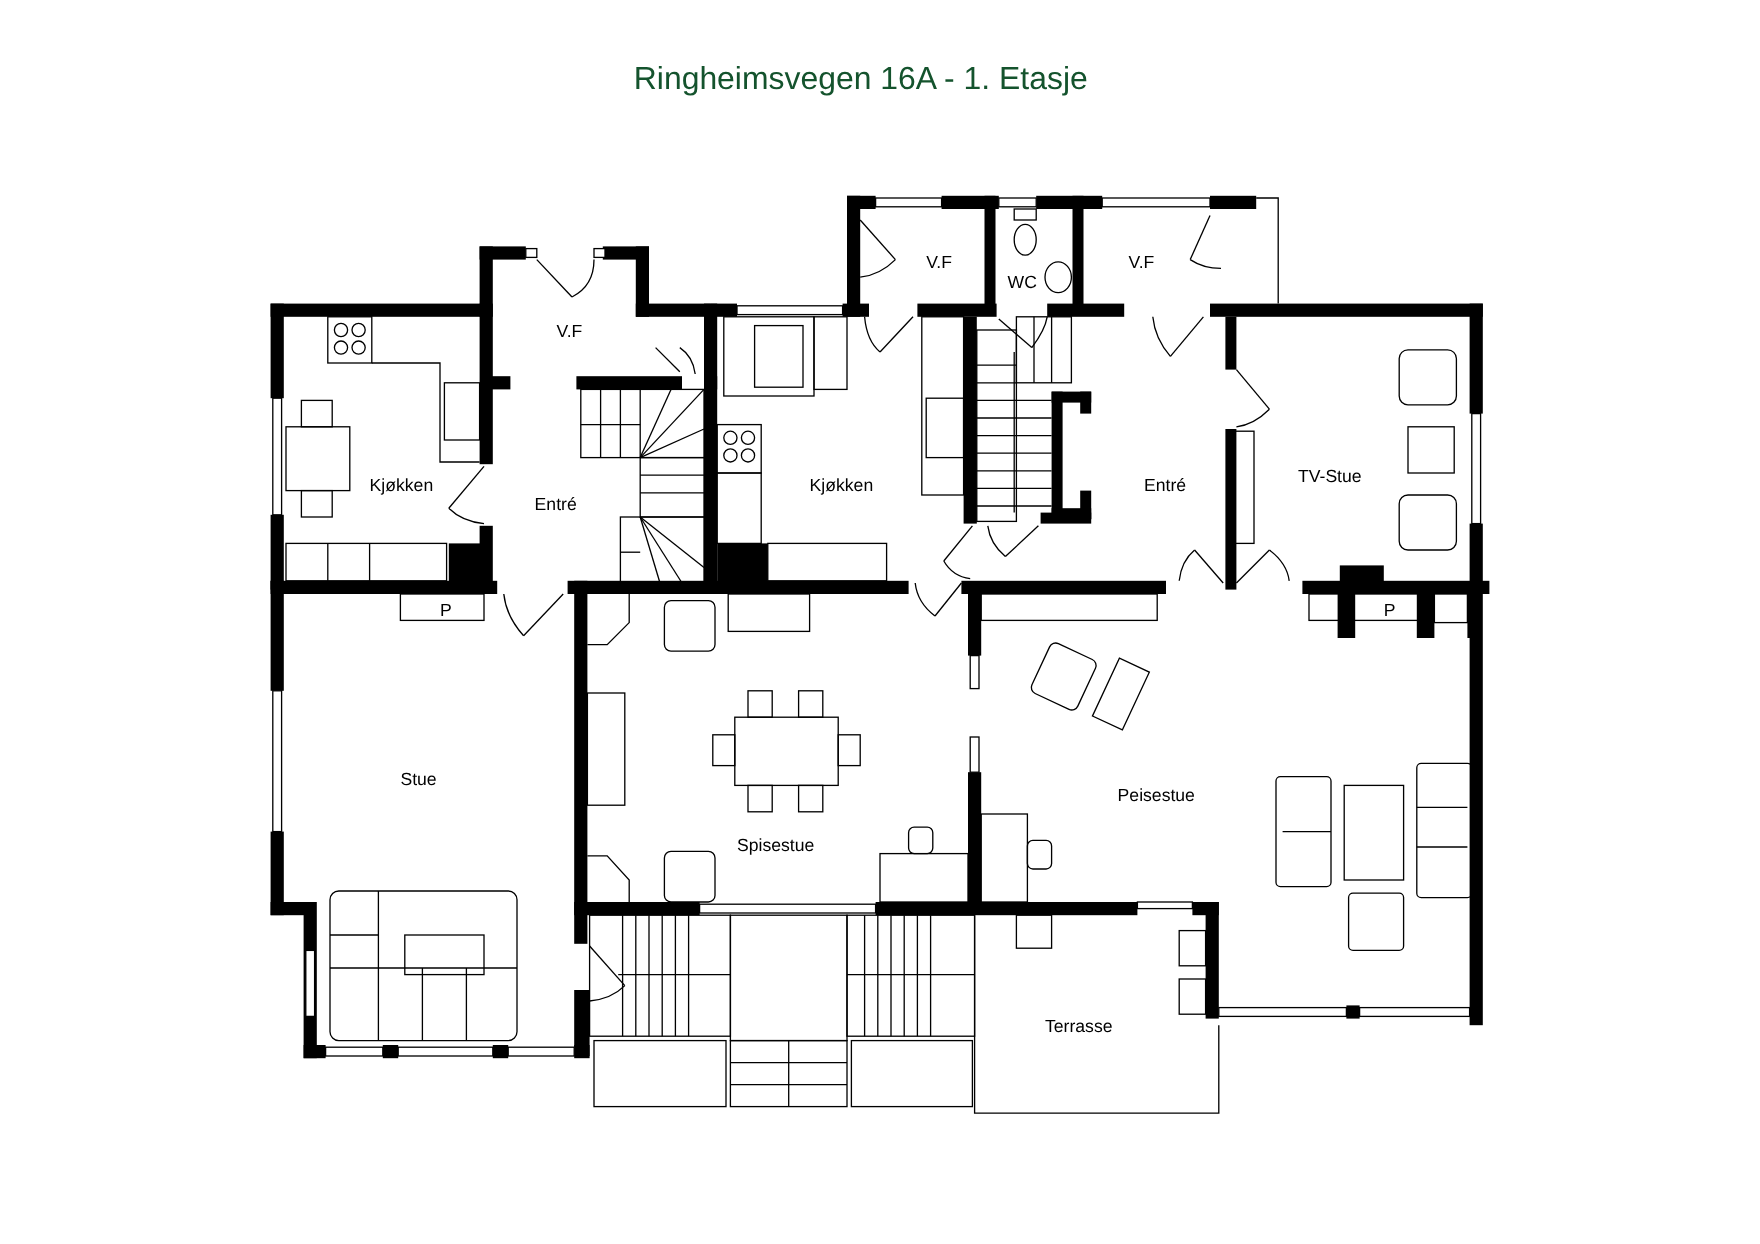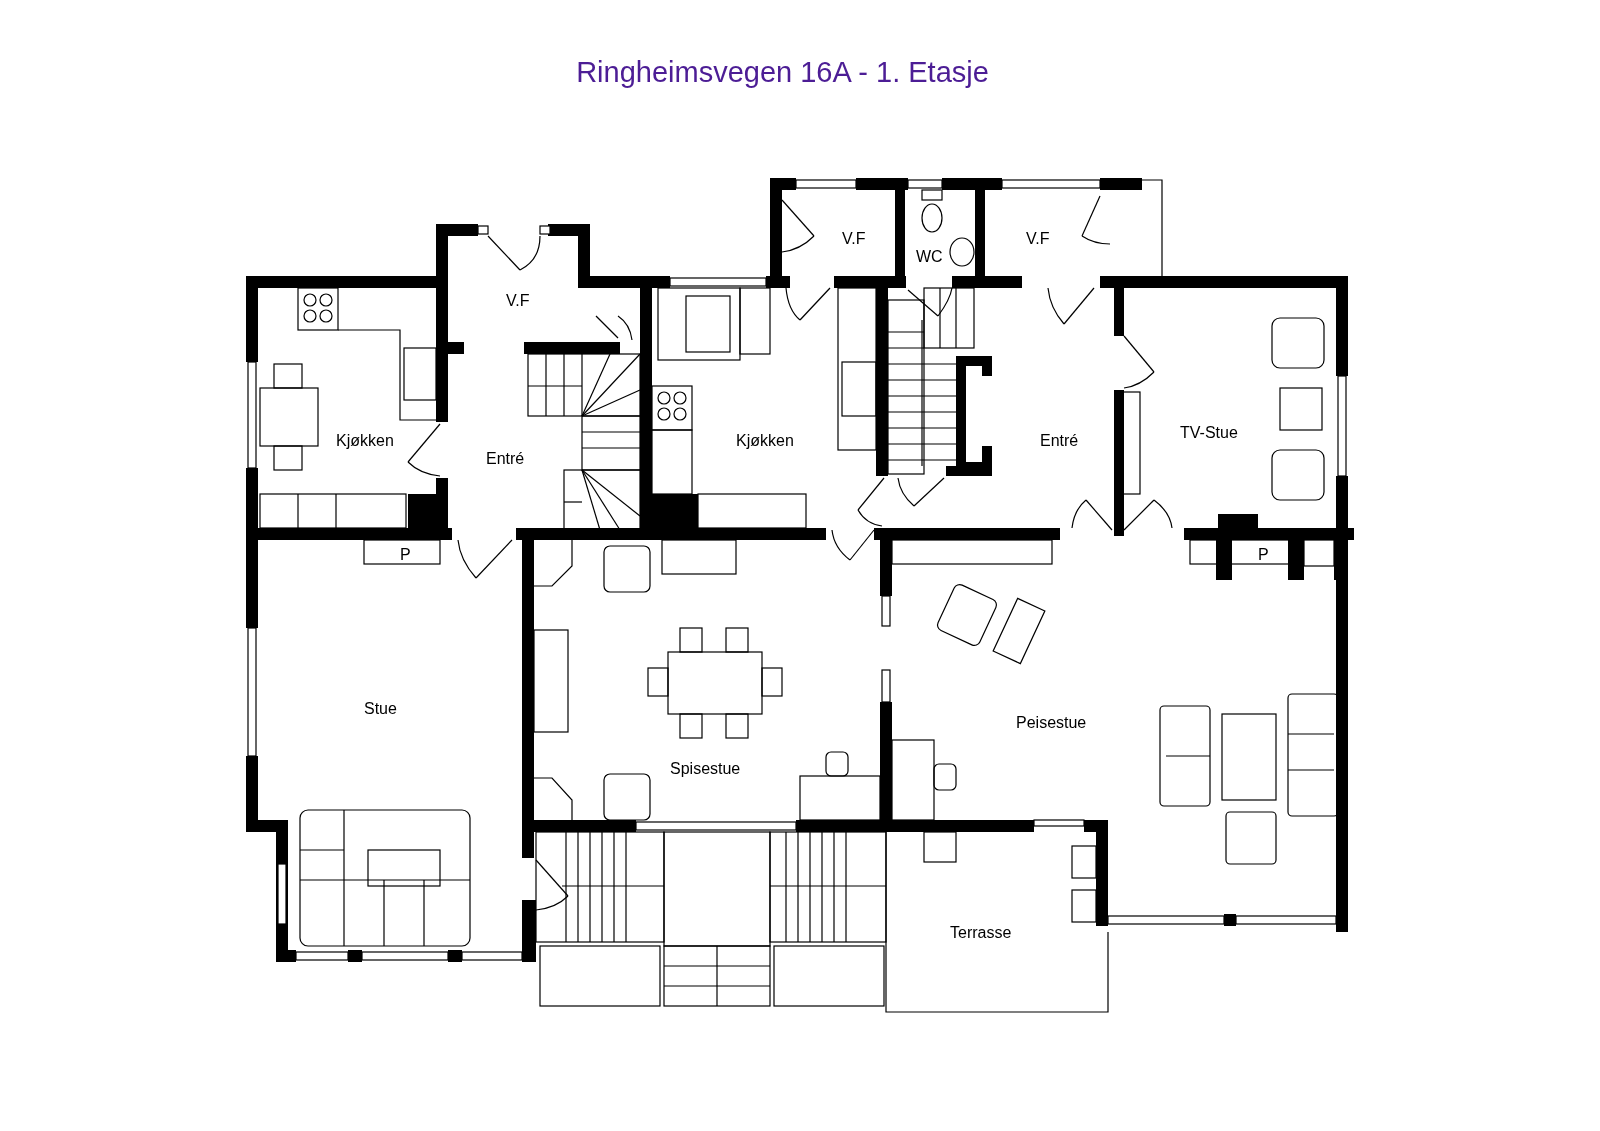--- a/index.html
+++ b/index.html
@@ -1,17 +1,17 @@
 <!DOCTYPE html>
 <html><head>
 <meta charset="utf-8">
 <style>
   html, body { margin: 0; padding: 0; background: #ffffff; }
   body { width: 1600px; height: 1131px; position: relative; overflow: hidden; font-family: "Liberation Sans", sans-serif; }
-  .title { position: absolute; left: 0; top: 56px; width: 1600px; text-align: center; font-size: 29px; color: #4c1d95; padding-left: 0; }
+  .title { position: absolute; left: 0; top: 56px; width: 1600px; text-align: center; font-size: 29px; color: #14532d; padding-left: 0; }
   .title span { display: inline-block; margin-left: -35px; }
   svg.plan { position: absolute; left: 0; top: 0; }
   .lbl { font-family: "Liberation Sans", sans-serif; font-size: 16px; fill: #000; }
   .w { fill: #000; }
   .ln { fill: none; stroke: #000; stroke-width: 1.2; }
   .lnf { fill: #fff; stroke: #000; stroke-width: 1.2; }
 </style>
 </head>
 <body>
 

